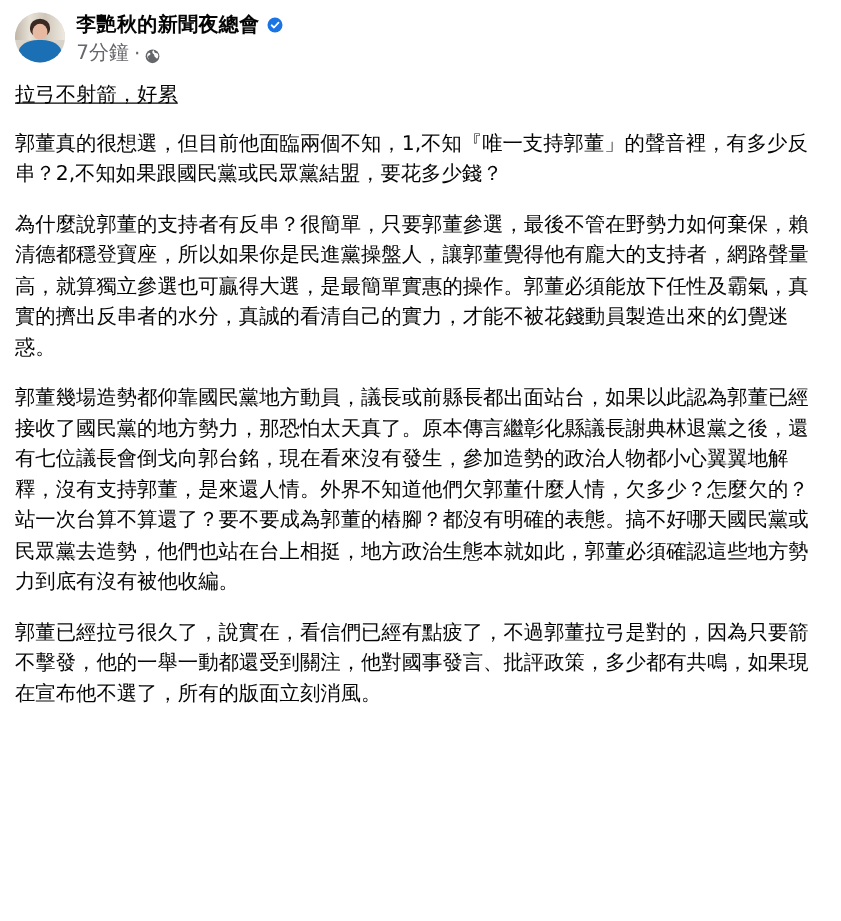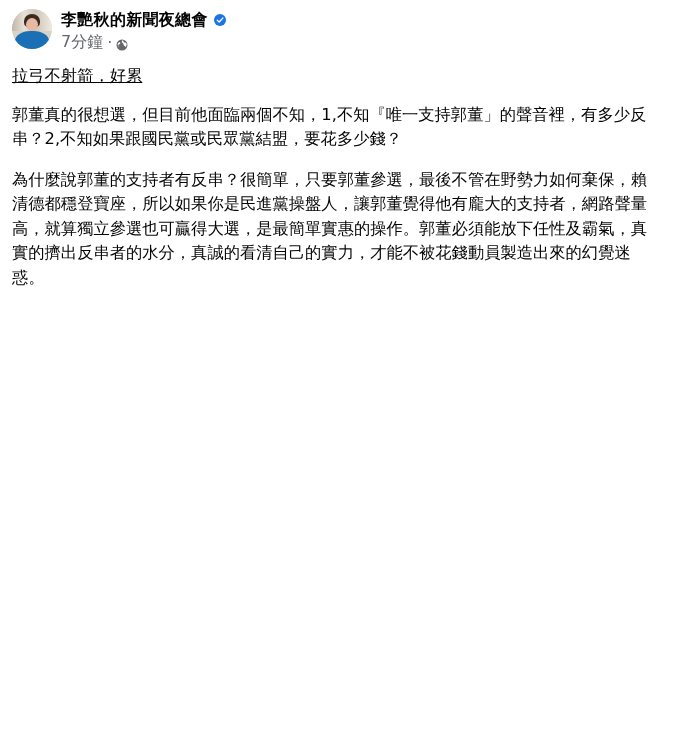--- a/index.html
+++ b/index.html
@@ -2,21 +2,21 @@
 <html><head>
 <meta charset="utf-8">
 <style>
   html, body { margin: 0; padding: 0; background: #ffffff; }
   body {
     width: 673px; height: 737px; overflow: hidden;
     font-family: "DejaVu Sans", "Liberation Sans", sans-serif;
     color: #050505;
   }
   .post { position: relative; width: 673px; height: 737px; }
-  .header { position: absolute; left: 12px; top: 9px; display: flex; align-items: flex-start; }
+  .header { position: absolute; left: 12px; top: 9px; display: flex; align-items: center; }
   .avatar {
     width: 40px; height: 40px; border-radius: 50%; overflow: hidden;
     position: relative; background: #d8d2c8; flex: none;
   }
   .avatar .shelf { position: absolute; left: 0; top: 0; width: 40px; height: 22px;
     background: linear-gradient(90deg,#bfb6a8 0,#e7e1d6 30%,#cfc6b8 60%,#efeae2 100%); }
   .avatar .hair { position: absolute; left: 12px; top: 5px; width: 16px; height: 14px; border-radius: 50% 50% 40% 40%; background: #3b2a22; }
   .avatar .face { position: absolute; left: 14px; top: 9px; width: 12px; height: 13px; border-radius: 50%; background: #e6b9a0; }
   .avatar .body { position: absolute; left: 3px; top: 22px; width: 34px; height: 22px; border-radius: 45% 45% 0 0; background: #1a6fb5; }
   .meta { margin-left: 9px; }
@@ -68,14 +68,16 @@
           </svg>
         </span>
       </div>
     </div>
   </div>
 
   <div class="content">
     <p class="title">拉弓不射箭，好累</p>
     <p>郭董真的很想選，但目前他面臨兩個不知，1,不知『唯一支持郭董」的聲音裡，有多少反串？2,不知如果跟國民黨或民眾黨結盟，要花多少錢？</p>
     <p>為什麼說郭董的支持者有反串？很簡單，只要郭董參選，最後不管在野勢力如何棄保，賴清德都穩登寶座，所以如果你是民進黨操盤人，讓郭董覺得他有龐大的支持者，網路聲量高，就算獨立參選也可贏得大選，是最簡單實惠的操作。郭董必須能放下任性及霸氣，真實的擠出反串者的水分，真誠的看清自己的實力，才能不被花錢動員製造出來的幻覺迷惑。</p>
+    <p>郭董幾場造勢都仰靠國民黨地方動員，議長或前縣長都出面站台，如果以此認為郭董已經接收了國民黨的地方勢力，那恐怕太天真了。原本傳言繼彰化縣議長謝典林退黨之後，還有七位議長會倒戈向郭台銘，現在看來沒有發生，參加造勢的政治人物都小心翼翼地解釋，沒有支持郭董，是來還人情。外界不知道他們欠郭董什麼人情，欠多少？怎麼欠的？站一次台算不算還了？要不要成為郭董的樁腳？都沒有明確的表態。搞不好哪天國民黨或民眾黨去造勢，他們也站在台上相挺，地方政治生態本就如此，郭董必須確認這些地方勢力到底有沒有被他收編。</p>
+    <p class="tight">郭董已經拉弓很久了，說實在，看信們已經有點疲了，不過郭董拉弓是對的，因為只要箭不擊發，他的一舉一動都還受到關注，他對國事發言、批評政策，多少都有共鳴，如果現在宣布他不選了，所有的版面立刻消風。</p>
   </div>
 </div>
 
 </body></html>

